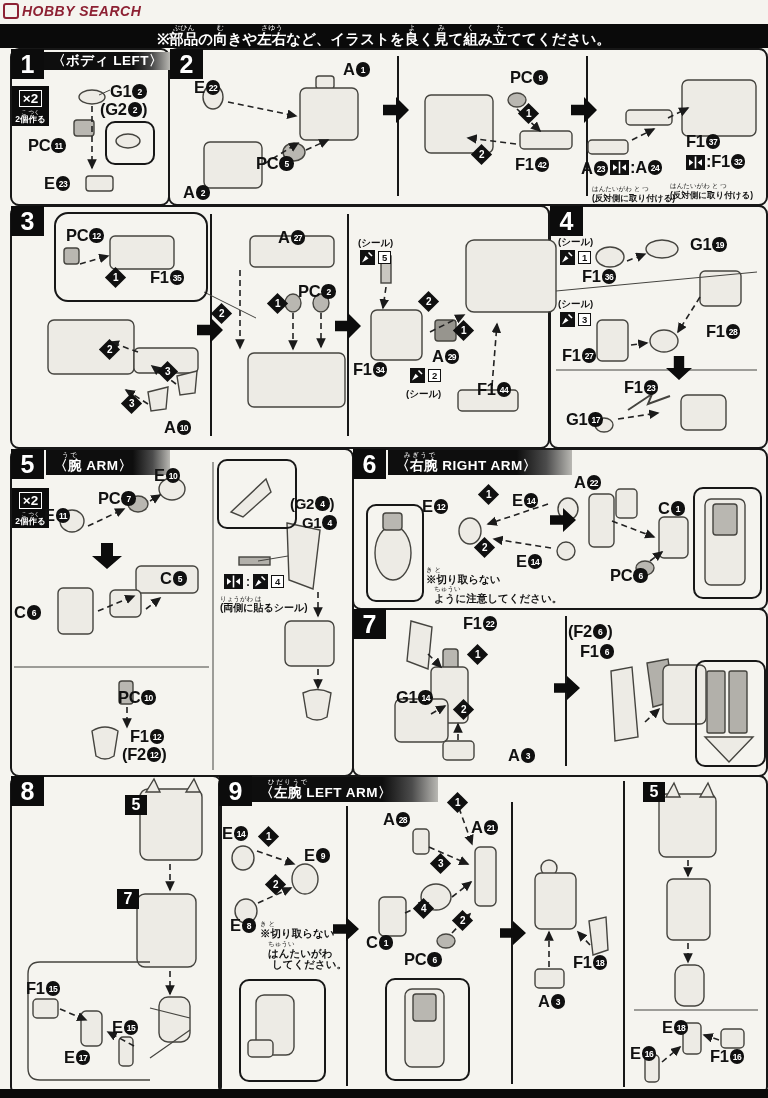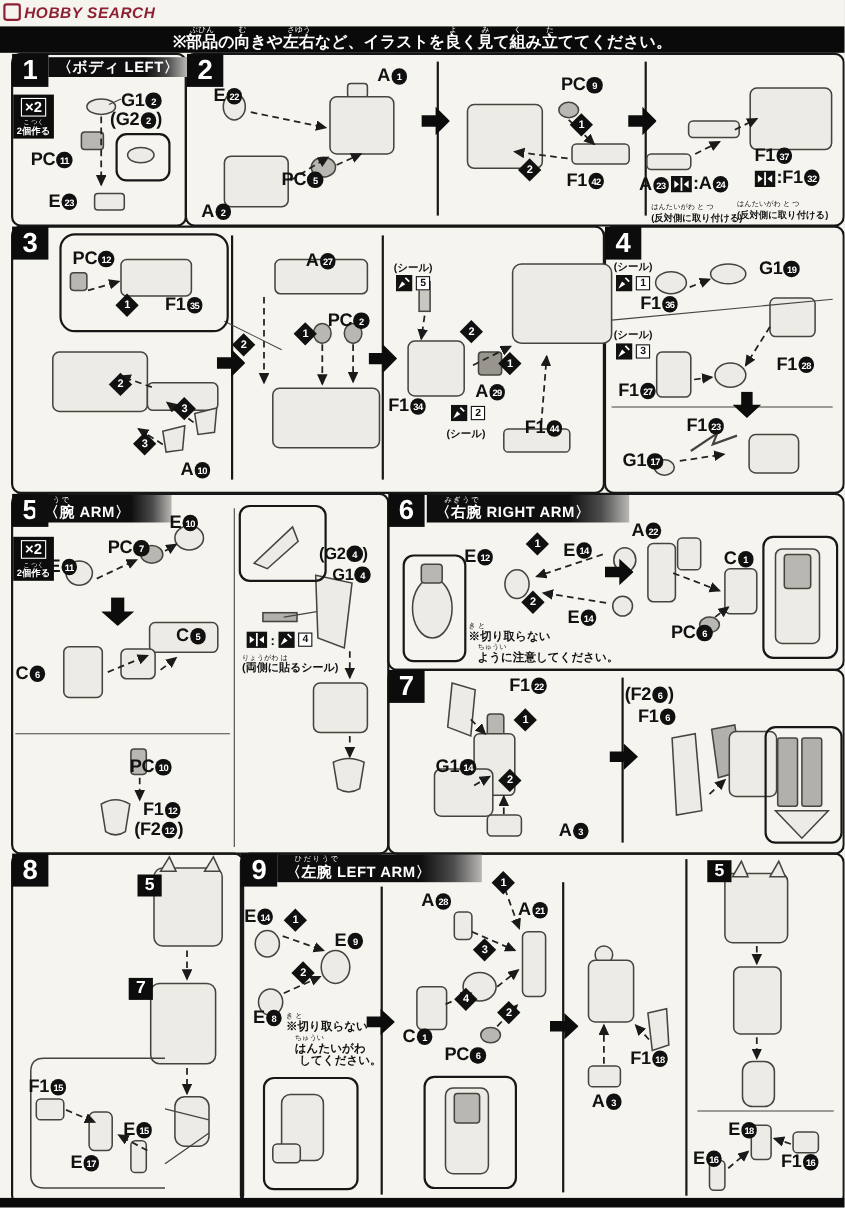--- a/index.html
+++ b/index.html
@@ -328,21 +328,21 @@
   <div class="bn" style="left:550px;top:206px">4</div>
   <div class="bn" style="left:11px;top:449px">5</div>
   <div class="bn" style="left:353px;top:449px">6</div>
   <div class="bn" style="left:353px;top:609px">7</div>
   <div class="bn" style="left:11px;top:776px">8</div>
   <div class="bn" style="left:219px;top:776px">9</div>
 
   <div class="tb" style="left:44px;top:52px;width:110px">
       <span class="tt">〈ボディ LEFT〉</span>
     </div>
-  <div class="tb" style="left:32px;top:450px;width:108px">
+  <div class="tb" style="left:46px;top:450px;width:108px">
       <span class="tr" style="padding-left:8px">うで</span>
       <span class="tt">〈腕 ARM〉</span>
     </div>
   <div class="tb" style="left:252px;top:777px;width:170px">
       <span class="tr" style="padding-left:8px">ひだりうで</span>
       <span class="tt">〈左腕 LEFT ARM〉</span>
     </div>
   <div class="tb" style="left:388px;top:450px;width:168px">
       <span class="tr" style="padding-left:8px">みぎうで</span>
       <span class="tt">〈右腕 RIGHT ARM〉</span>

